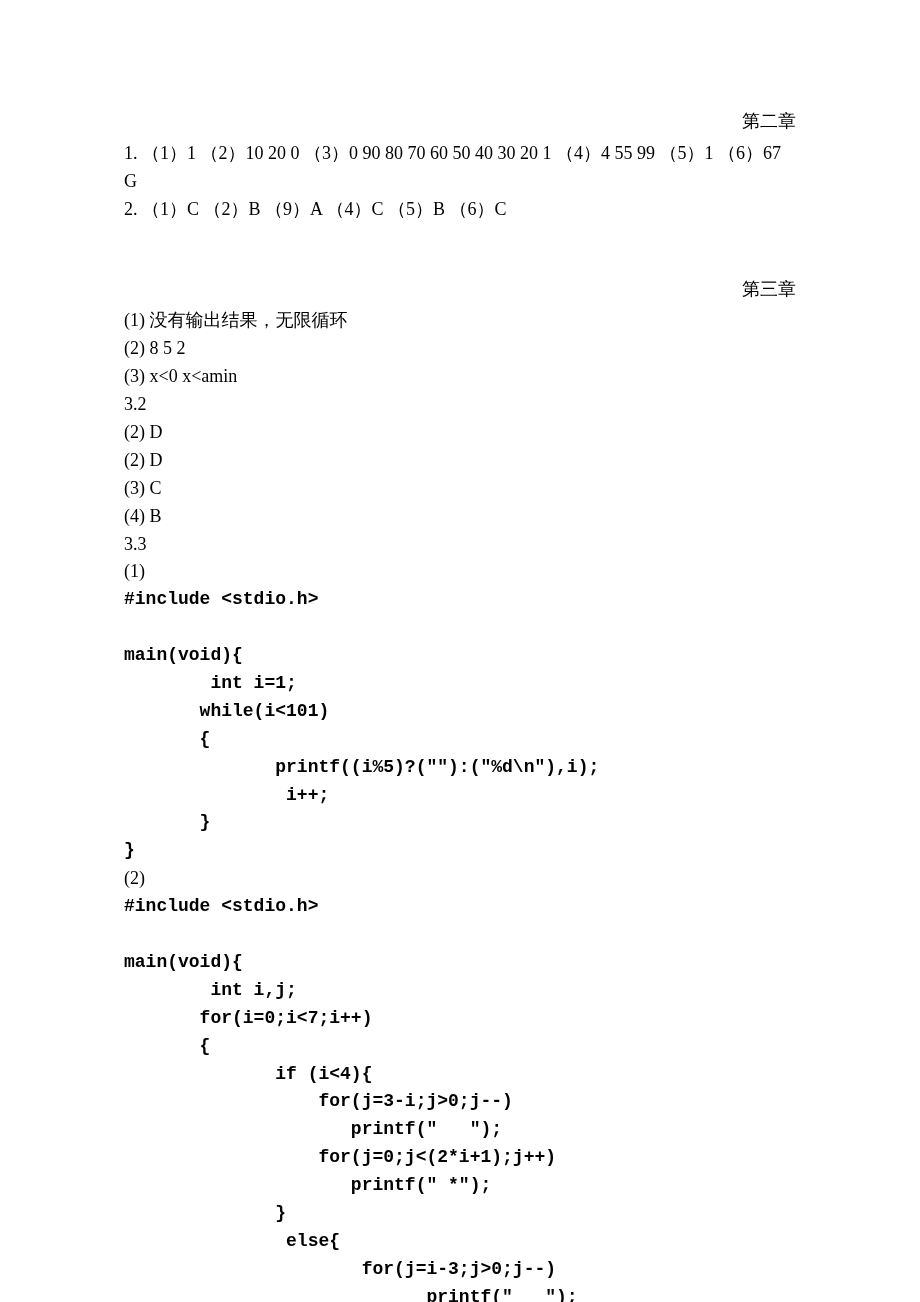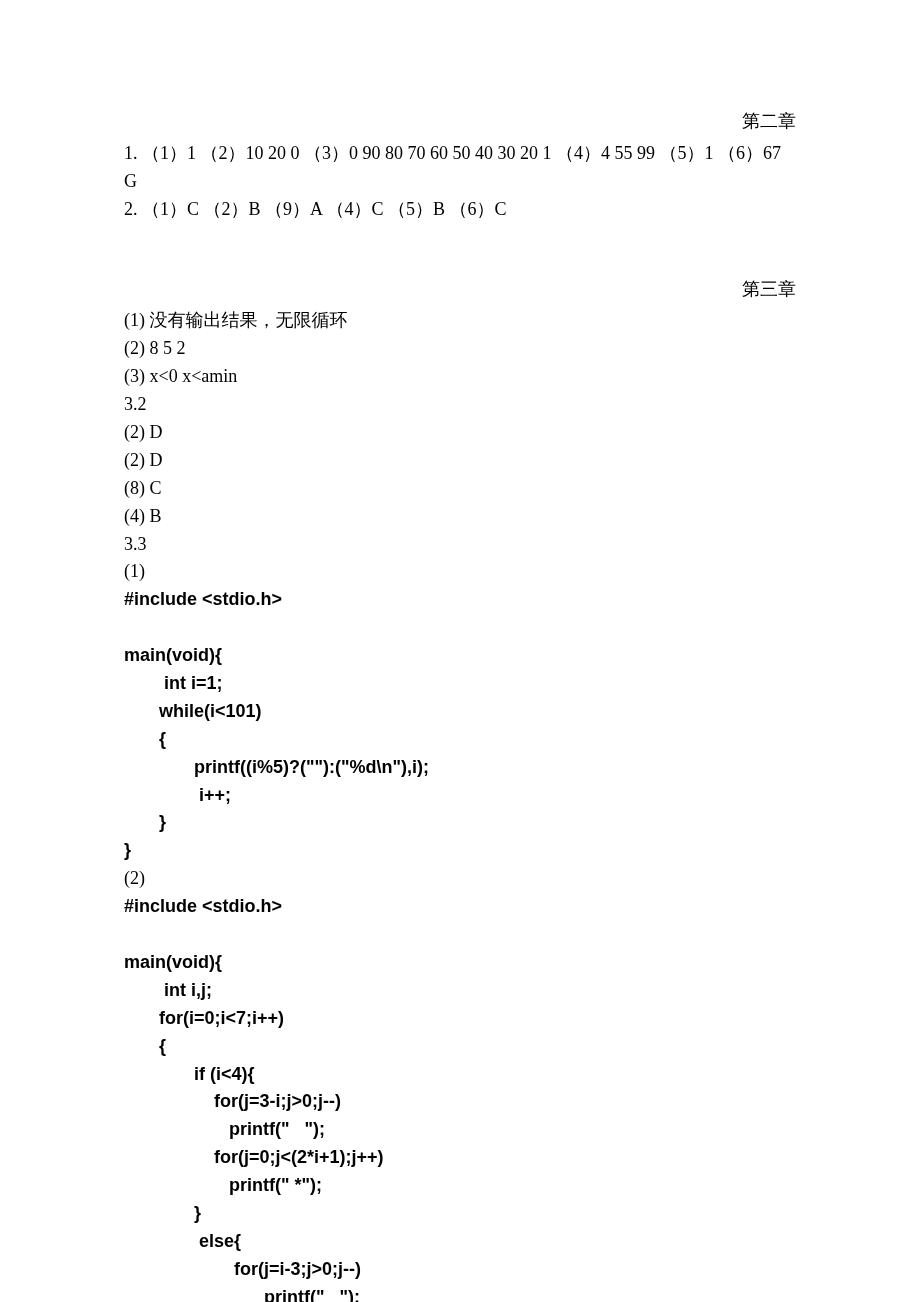--- a/index.html
+++ b/index.html
@@ -19,21 +19,21 @@
   }
   .chapter-title {
     text-align: right;
     margin: 0 0 4px 0;
   }
   .line { margin: 0; }
   .gap-big { height: 52px; }
   .bold { font-weight: normal; }
   .pre {
     white-space: pre;
-    font-family: Liberation Sans, sans-serif;
+    font-family: Liberation Mono, monospace;
     font-weight: bold;
     margin: 0;
   }
 </style>
 </head>
 <body>
 
 <div class="page">
 
   <p class="chapter-title">第二章</p>
@@ -42,21 +42,21 @@
 
   <div class="gap-big"></div>
 
   <p class="chapter-title bold">第三章</p>
   <p class="line bold">(1) 没有输出结果，无限循环</p>
   <p class="line bold">(2) 8   5   2</p>
   <p class="line bold">(3) x&lt;0   x&lt;amin</p>
   <p class="line">3.2</p>
   <p class="line bold">(2) D</p>
   <p class="line bold">(2) D</p>
-  <p class="line bold">(8) C</p>
+  <p class="line bold">(3) C</p>
   <p class="line bold">(4) B</p>
   <p class="line">3.3</p>
   <p class="line">(1)</p>
   <p class="pre">#include &lt;stdio.h&gt;
 
 main(void){
         int i=1;
        while(i&lt;101)
        {
               printf((i%5)?(""):("%d\n"),i);

